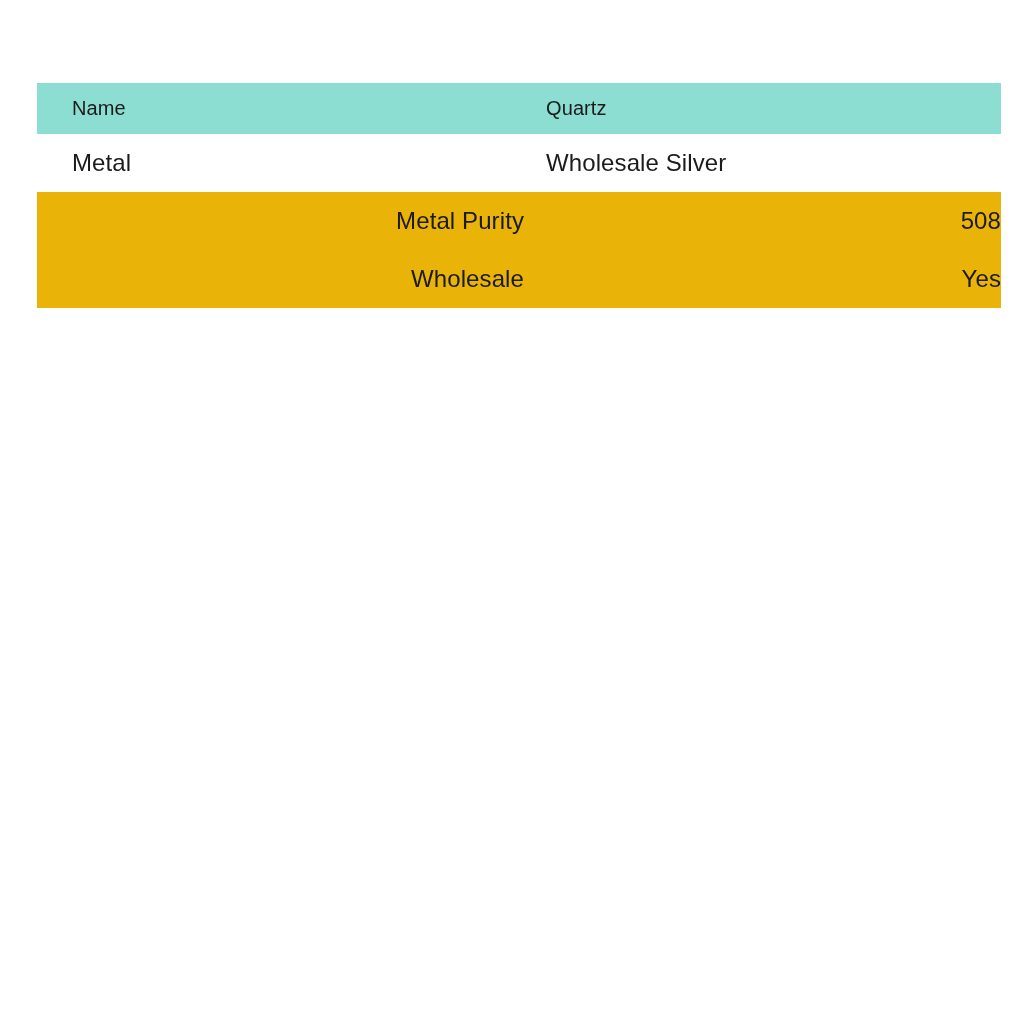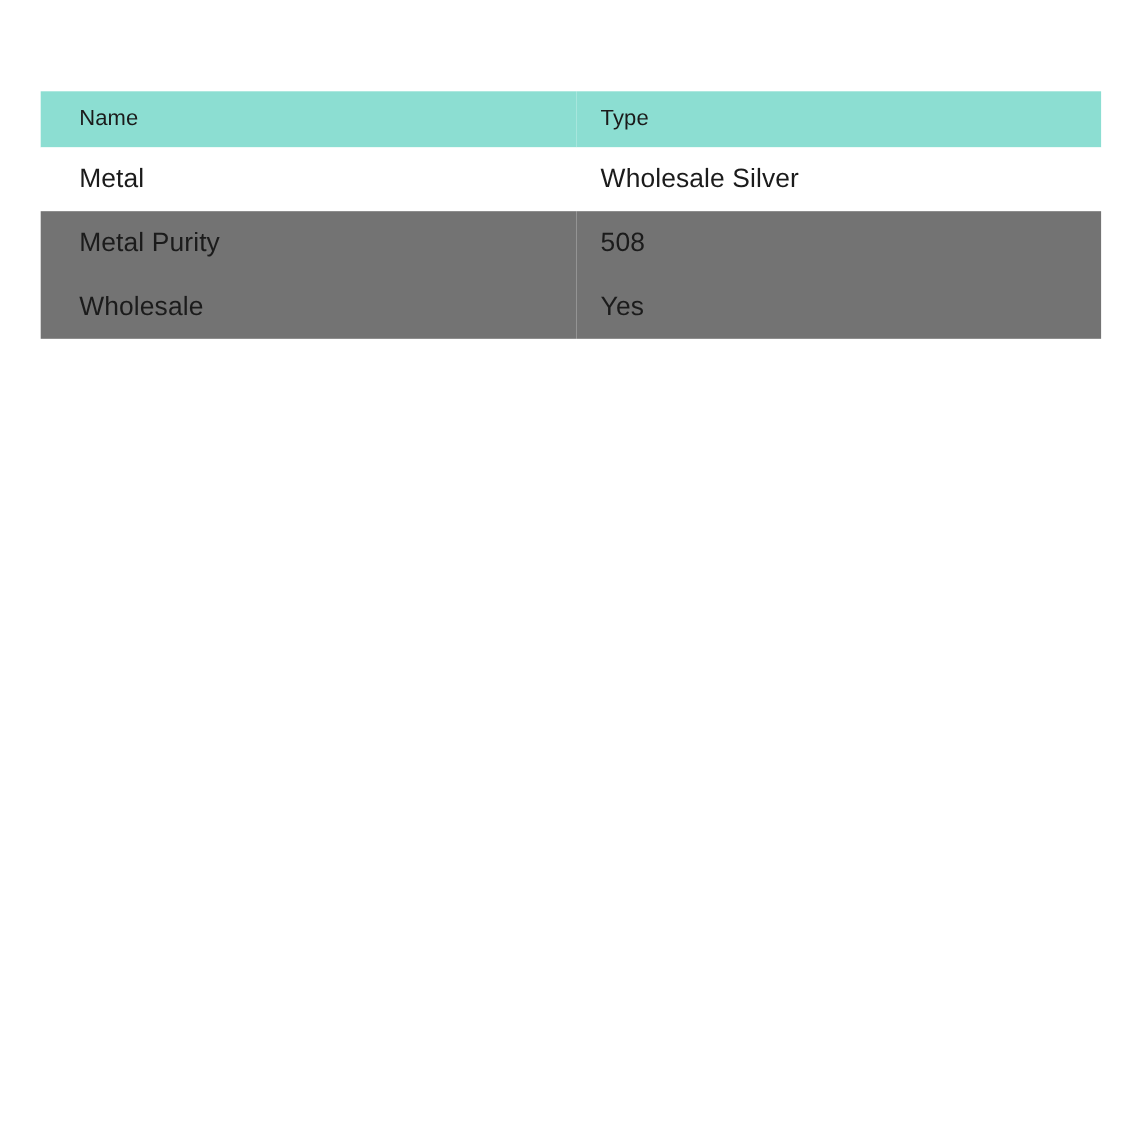--- a/index.html
+++ b/index.html
@@ -53,36 +53,37 @@
     color: #1b1b1b;
     letter-spacing: 0.1px;
   }
   .spec-table tbody td.value-cell {
     padding-left: 22px;
   }
   .spec-table tbody tr.odd-row td {
     background: #ffffff;
   }
   .spec-table tbody tr.even-row td {
-    background: #737373;
+    background: #eab308;
+    text-align: right;
   }
 </style>
 </head>
 <body>
 
 <div class="page">
   <table class="spec-table">
     <colgroup>
       <col class="name-col">
       <col class="value-col">
     </colgroup>
     <thead>
       <tr>
         <th class="name-head">Name</th>
-        <th class="value-head">Type</th>
+        <th class="value-head">Quartz</th>
       </tr>
     </thead>
     <tbody>
       <tr class="odd-row">
         <td class="name-cell">Metal</td>
         <td class="value-cell">Wholesale Silver</td>
       </tr>
       <tr class="even-row">
         <td class="name-cell">Metal Purity</td>
         <td class="value-cell">508</td>

